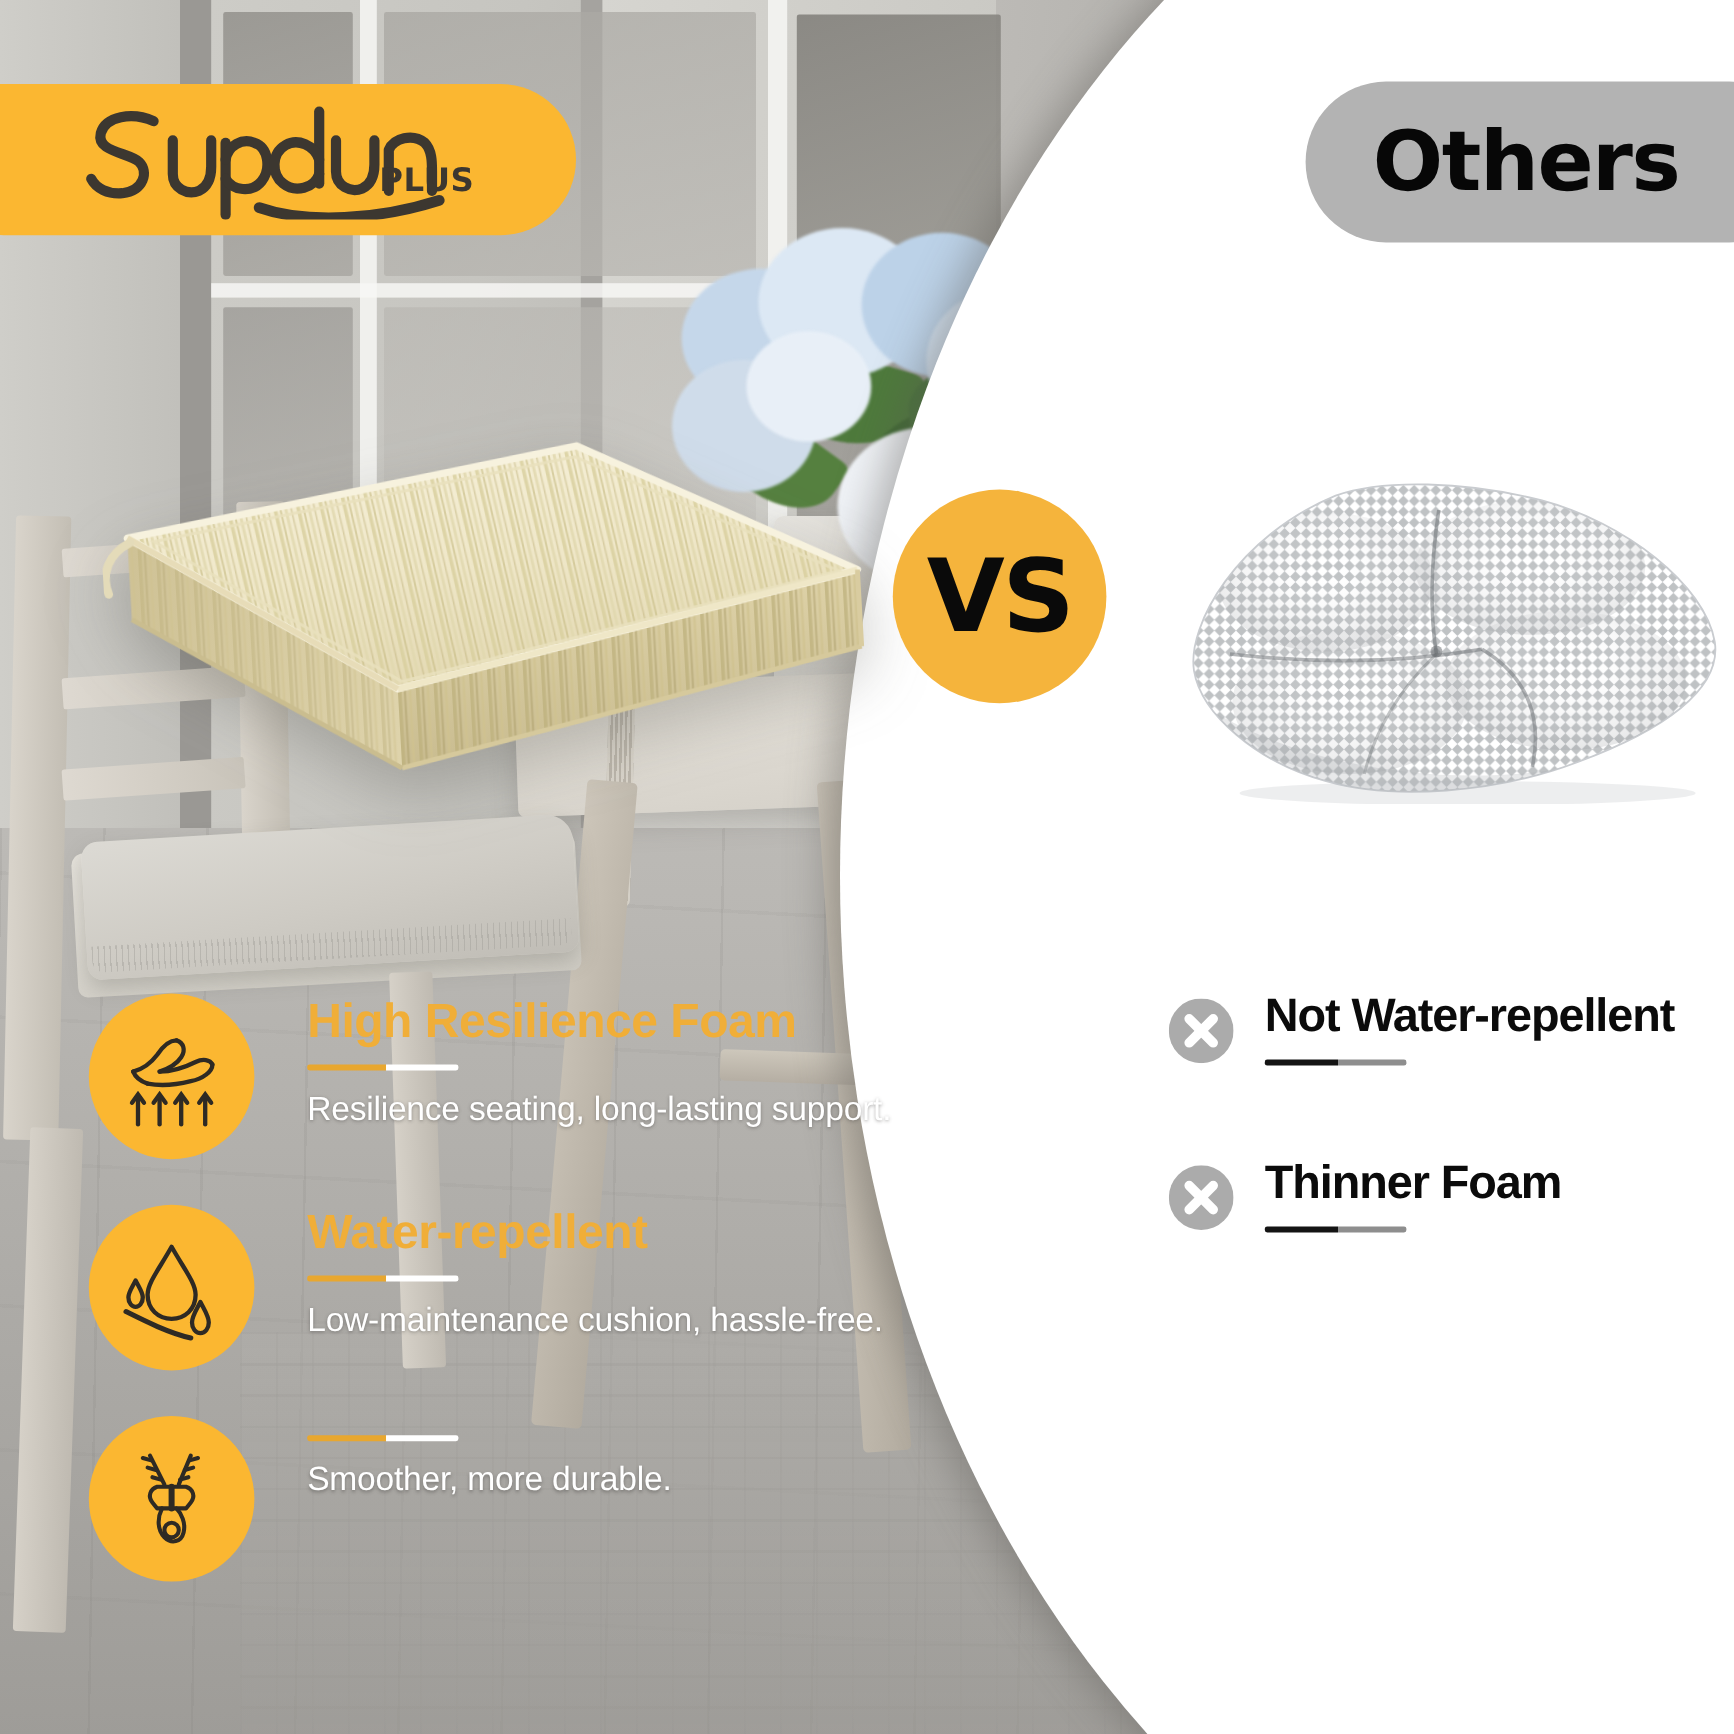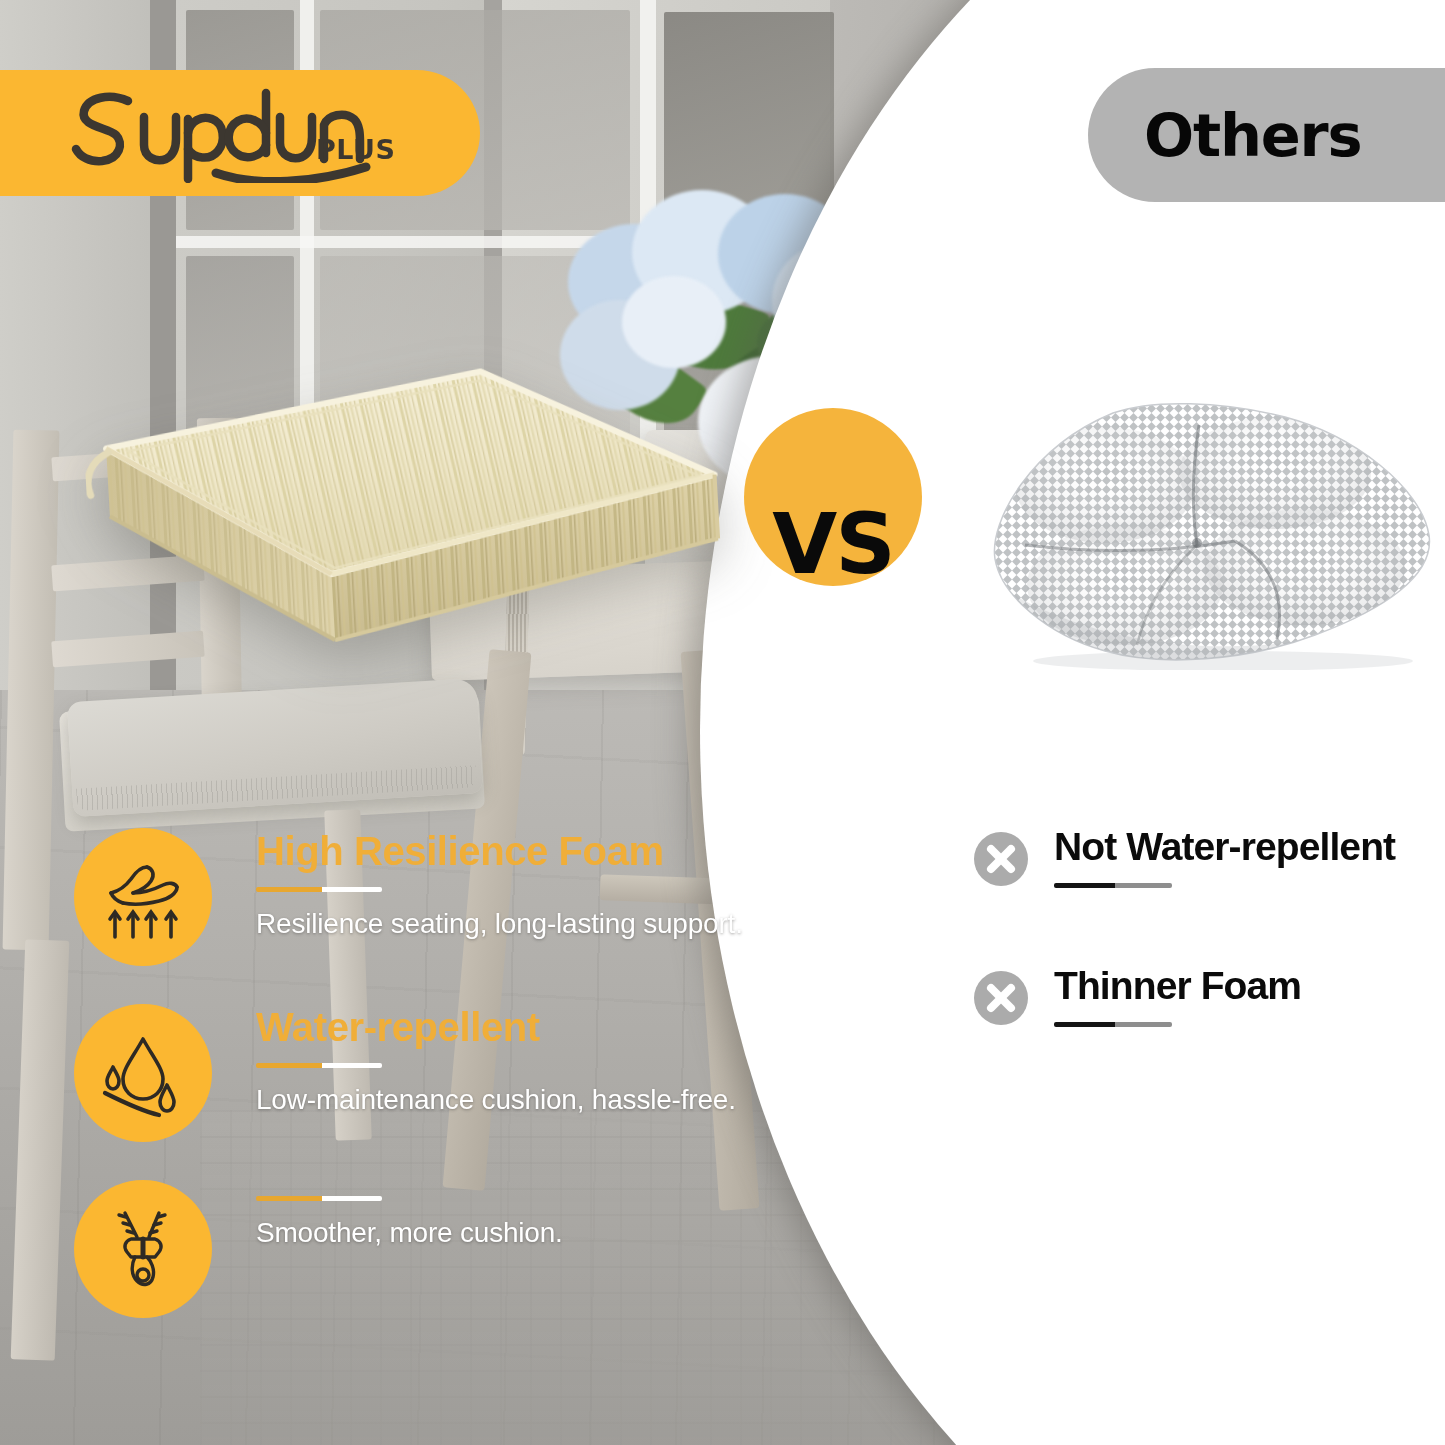--- a/index.html
+++ b/index.html
@@ -161,21 +161,21 @@
   
   .others-pill {
     position:absolute; left:1088px; top:68px;
     width:420px; height:134px;
     background:#B3B3B3;
     border-radius:67px;
     display:flex; align-items:center;
     padding-left:56px;
   }
   .others-label {
-    font-size:59px; font-weight:bold; color:#070707;
+    font-size:69px; font-weight:bold; color:#070707;
     letter-spacing:-1.2px; line-height:1;
     font-family:"DejaVu Sans", sans-serif;
   }
 
   
   .hero-cushion {
     position:absolute; left:88px; top:360px;
     width:632px; height:300px;
     transform:rotate(-3.2deg);
     filter:drop-shadow(0 20px 26px rgba(80,78,74,0.30));
@@ -187,21 +187,21 @@
     position:absolute; left:985px; top:395px;
     width:455px; height:275px;
   }
   .comp-cushion svg { display:block; }
 
   
   .vs-badge {
     position:absolute; left:744px; top:408px;
     width:178px; height:178px;
     background:#F5B43C; border-radius:50%;
-    display:flex; align-items:flex-end; justify-content:center;
+    display:flex; align-items:center; justify-content:center;
   }
   .vs-text {
     font-size:84px; font-weight:bold; color:#0a0a0a;
     letter-spacing:-2px; line-height:1;
     font-family:"DejaVu Sans", sans-serif;
   }
 
   
   .features { position:absolute; left:74px; top:822px; width:700px; }
   .feature-row { position:relative; height:176px; }
@@ -531,21 +531,21 @@
             <path d="M46,36 L46,54" stroke-width="5"></path>
 
             <path d="M38,54 C34,62 34,72 40,78 C46,84 54,82 56,74
                      C58,66 54,58 50,54"></path>
             <circle cx="46" cy="72" r="6"></circle>
           </g>
         </svg>
       </div>
       <div class="feature-body">
         <div class="feature-divider"></div>
-        <div class="feature-desc">Smoother, more cushion.</div>
+        <div class="feature-desc">Smoother, more durable.</div>
       </div>
     </div>
 
   </div>
 
   <div class="cons">
 
     <div class="con-row">
       <div class="con-icon">
         <svg width="54" height="54" viewBox="0 0 54 54">

